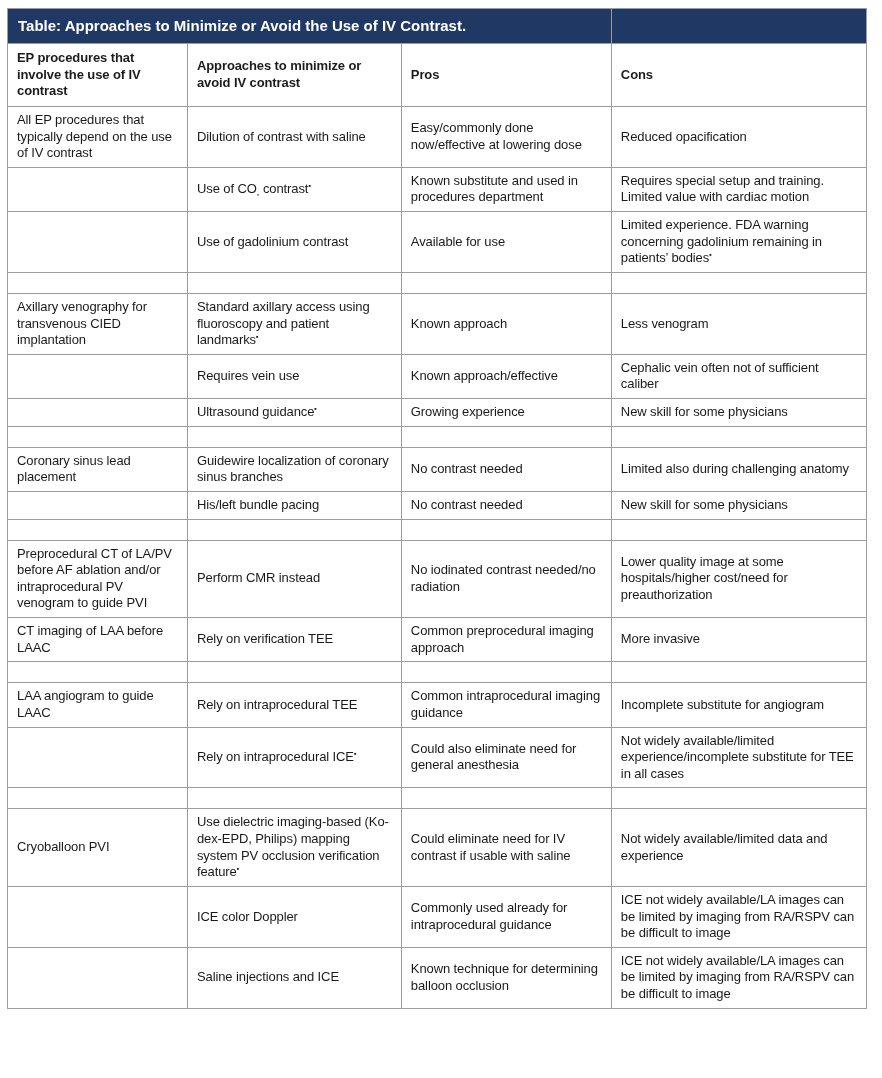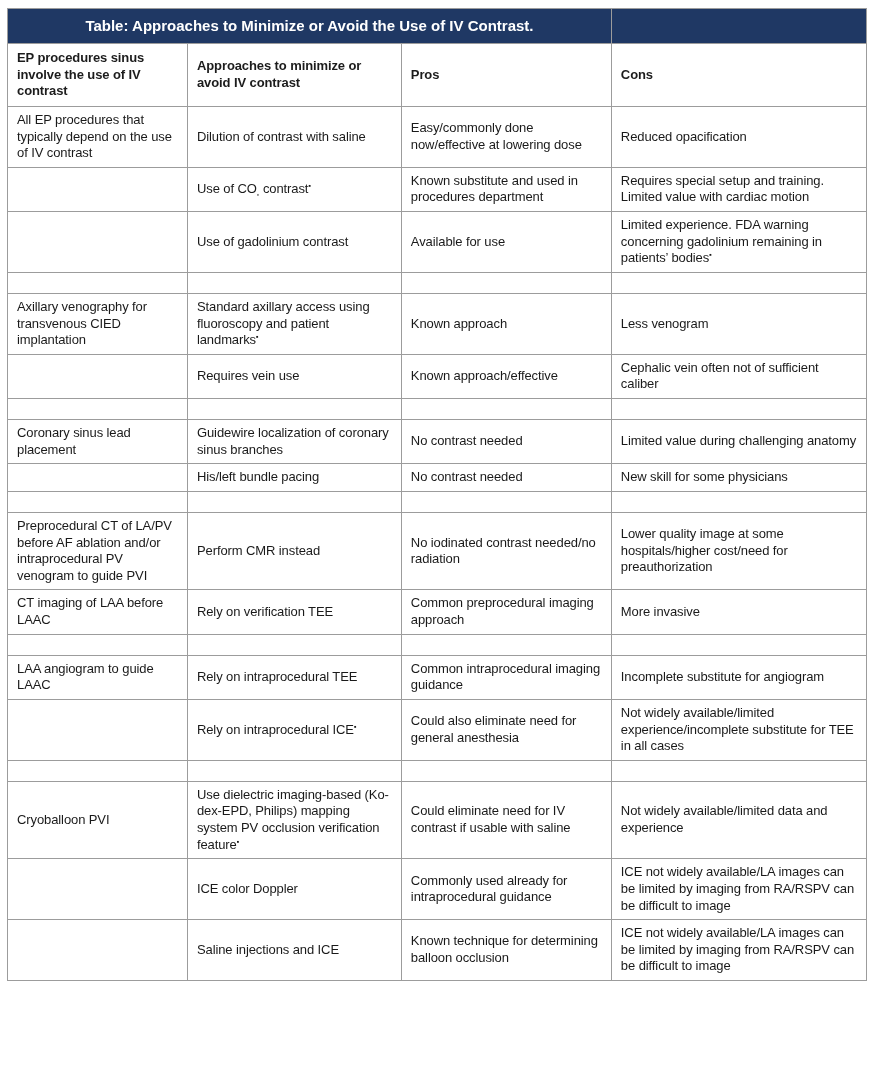--- a/index.html
+++ b/index.html
@@ -29,21 +29,21 @@
     font-size: 13px;
     line-height: 1.28;
     letter-spacing: -0.1px;
     word-wrap: break-word;
   }
   tr.title-row th {
     background: #1f3864;
     color: #ffffff;
     font-size: 15px;
     font-weight: bold;
-    text-align: center;
+    text-align: left;
     height: 24px;
     padding: 5px 10px;
     letter-spacing: 0;
   }
   tr.head-row th {
     background: #ffffff;
     color: #1c1c1c;
     font-weight: bold;
     text-align: left;
     font-size: 13px;
@@ -72,21 +72,21 @@
       <col style="width:24.9%">
       <col style="width:24.45%">
       <col style="width:29.7%">
     </colgroup>
     <thead>
       <tr class="title-row">
         <th colspan="3">Table: Approaches to Minimize or Avoid the Use of IV Contrast.</th>
         <th></th>
       </tr>
       <tr class="head-row">
-        <th>EP procedures sinus involve the use of IV contrast</th>
+        <th>EP procedures that involve the use of IV contrast</th>
         <th>Approaches to minimize or avoid IV contrast</th>
         <th>Pros</th>
         <th>Cons</th>
       </tr>
     </thead>
     <tbody>
       <tr>
         <td>All EP procedures that typically depend on the use of IV contrast</td>
         <td>Dilution of contrast with saline</td>
         <td>Easy/commonly done now/effective at lowering dose</td>
@@ -115,31 +115,37 @@
         <td>Standard axillary access using fluoroscopy and patient landmarks<sup class="mk">▪</sup></td>
         <td>Known approach</td>
         <td>Less venogram</td>
       </tr>
       <tr>
         <td></td>
         <td>Requires vein use</td>
         <td>Known approach/effective</td>
         <td>Cephalic vein often not of sufficient caliber</td>
       </tr>
+      <tr>
+        <td></td>
+        <td>Ultrasound guidance<sup class="mk">▪</sup></td>
+        <td>Growing experience</td>
+        <td>New skill for some physicians</td>
+      </tr>
       <tr class="spacer-row">
         <td></td>
         <td></td>
         <td></td>
         <td></td>
       </tr>
       <tr>
         <td>Coronary sinus lead placement</td>
         <td>Guidewire localization of coronary sinus branches</td>
         <td>No contrast needed</td>
-        <td>Limited value during challenging anatomy</td>
+        <td>Limited also during challenging anatomy</td>
       </tr>
       <tr>
         <td></td>
         <td>His/left bundle pacing</td>
         <td>No contrast needed</td>
         <td>New skill for some physicians</td>
       </tr>
       <tr class="spacer-row">
         <td></td>
         <td></td>

